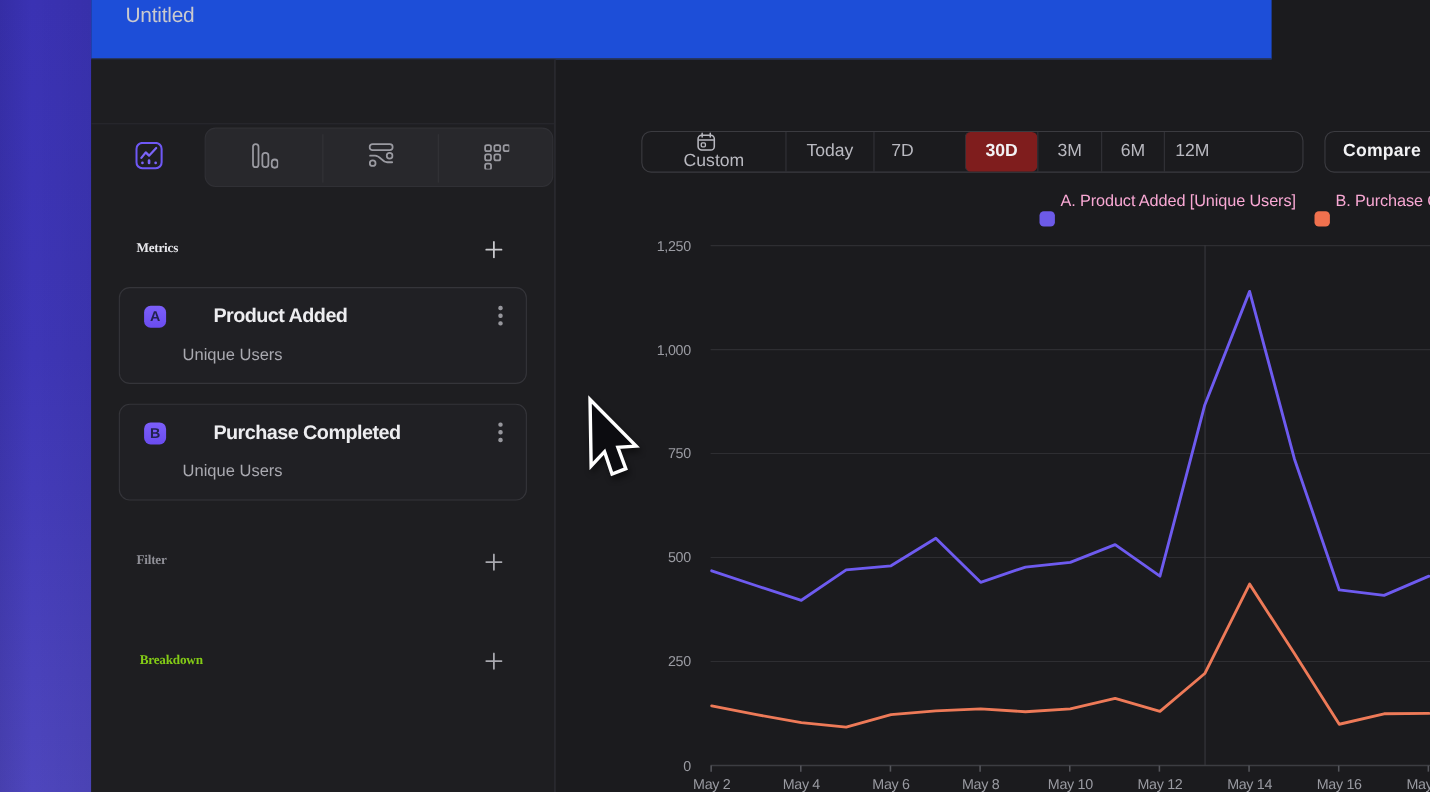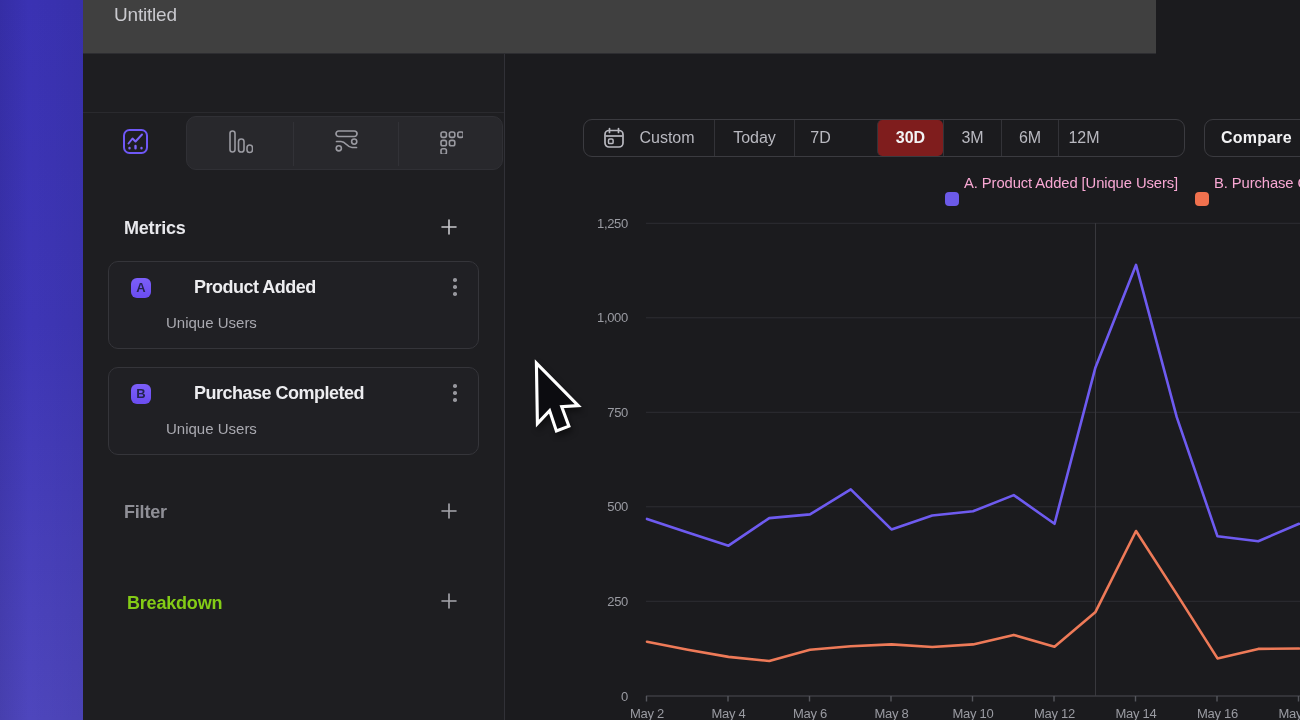--- a/index.html
+++ b/index.html
@@ -5,51 +5,51 @@
   * { margin:0; padding:0; box-sizing:border-box; }
   html,body { width:1300px; height:720px; overflow:hidden; background:#1b1b1e;
     font-family:"Liberation Sans", sans-serif; }
   .abs { position:absolute; }
   
   #strip { left:0; top:0; width:83px; height:720px;
     background:linear-gradient(180deg,#3a32b3 0%,#3e36b6 45%,#4a42bb 85%,#4e46bd 100%); }
   #strip .shade { position:absolute; left:0; top:0; width:100%; height:100%;
     background:linear-gradient(90deg,rgba(10,5,40,0.10) 0%,rgba(10,5,40,0.0) 35%,rgba(0,0,0,0.05) 100%); }
   
-  #header { left:83px; top:0; width:1073px; height:54px; background:#404040;
+  #header { left:83px; top:0; width:1073px; height:54px; background:#1d4ed8;
     border-bottom:1px solid #2d2d31; }
   #untitled { left:31px; top:4px; font-size:19px; letter-spacing:-0.2px; color:#c9c9ce; }
   
   #panel { left:83px; top:54px; width:422px; height:666px; background:#1e1e21;
     border-right:1px solid #313137; }
   #analyzerow { left:0; top:0; width:421px; height:59px; border-bottom:1px solid #2a2a2e; }
   #analyzetext { left:42px; top:17px; font-size:17.5px; letter-spacing:-0.3px; color:#bcbdc3; }
   #analyzetext b { color:#e9e9ed; font-weight:700; margin-left:9px; }
   #tabcontainer { left:103px; top:62px; width:317px; height:54px; background:#28282c;
     border:1px solid #303035; border-radius:10px; }
   .tabsep { position:absolute; top:5px; width:1px; height:44px; background:#323237; }
   
-  .sectionlabel { font-size:18px; font-weight:700; letter-spacing:-0.2px; }
+  .sectionlabel { font-size:12px; font-weight:700; letter-spacing:-0.2px;font-family:Liberation Serif, serif; }
   .card { position:absolute; left:25px; width:371px; height:88px; background:#202024;
     border:1px solid #35353a; border-radius:10px; }
   .badge { position:absolute; left:22px; top:16px; width:20px; height:20px; border-radius:6px;
     background:linear-gradient(180deg,#7c5ffa,#6a4cf0); color:#232350; font-size:13px;
     font-weight:700; text-align:center; line-height:20px; }
   .cardtitle { position:absolute; left:57px; top:15px; font-size:18px; font-weight:700;
     letter-spacing:-0.5px; color:#ededf0;margin-left:28px; }
   .cardsub { position:absolute; left:57px; top:52px; font-size:15px; color:#a9a9b0; }
   .kebab { position:absolute; left:344px; top:16px; width:4px; height:20px; }
   .kebab i { position:absolute; left:0; width:3.6px; height:3.6px; border-radius:50%;
     background:#97979d; }
   
   #btnbar { left:583px; top:119px; width:602px; height:38px; border:1px solid #3b3b40;
     border-radius:9px; display:flex; color:#b9b9c0; font-size:16px; }
   #btnbar .seg { border-left:1px solid #333338; display:flex; align-items:center;
     justify-content:center; height:100%; }
-  #btnbar .seg.first { border-left:none; }
+  #btnbar .seg.first { border-left:none;flex-direction:column; }
   #btnbar .sel { border-radius:5px; background:#7f1d1d; color:#f2f2f4; font-weight:700;margin-left:31px; }
   #compare { left:1204px; top:119px; width:120px; height:38px; border:1px solid #3b3b40;
     border-radius:9px; color:#f2f2f4; font-size:16px; font-weight:700; line-height:36px;
     padding-left:16px; letter-spacing:0.2px; }
   
   .lsq { position:absolute; top:192px; width:13.5px; height:13.5px; border-radius:4px; }
   .ltext { position:absolute; top:175px; font-size:14.8px; color:#f9a8d4; letter-spacing:-0.1px;
     white-space:nowrap; }
 </style>
 </head>

